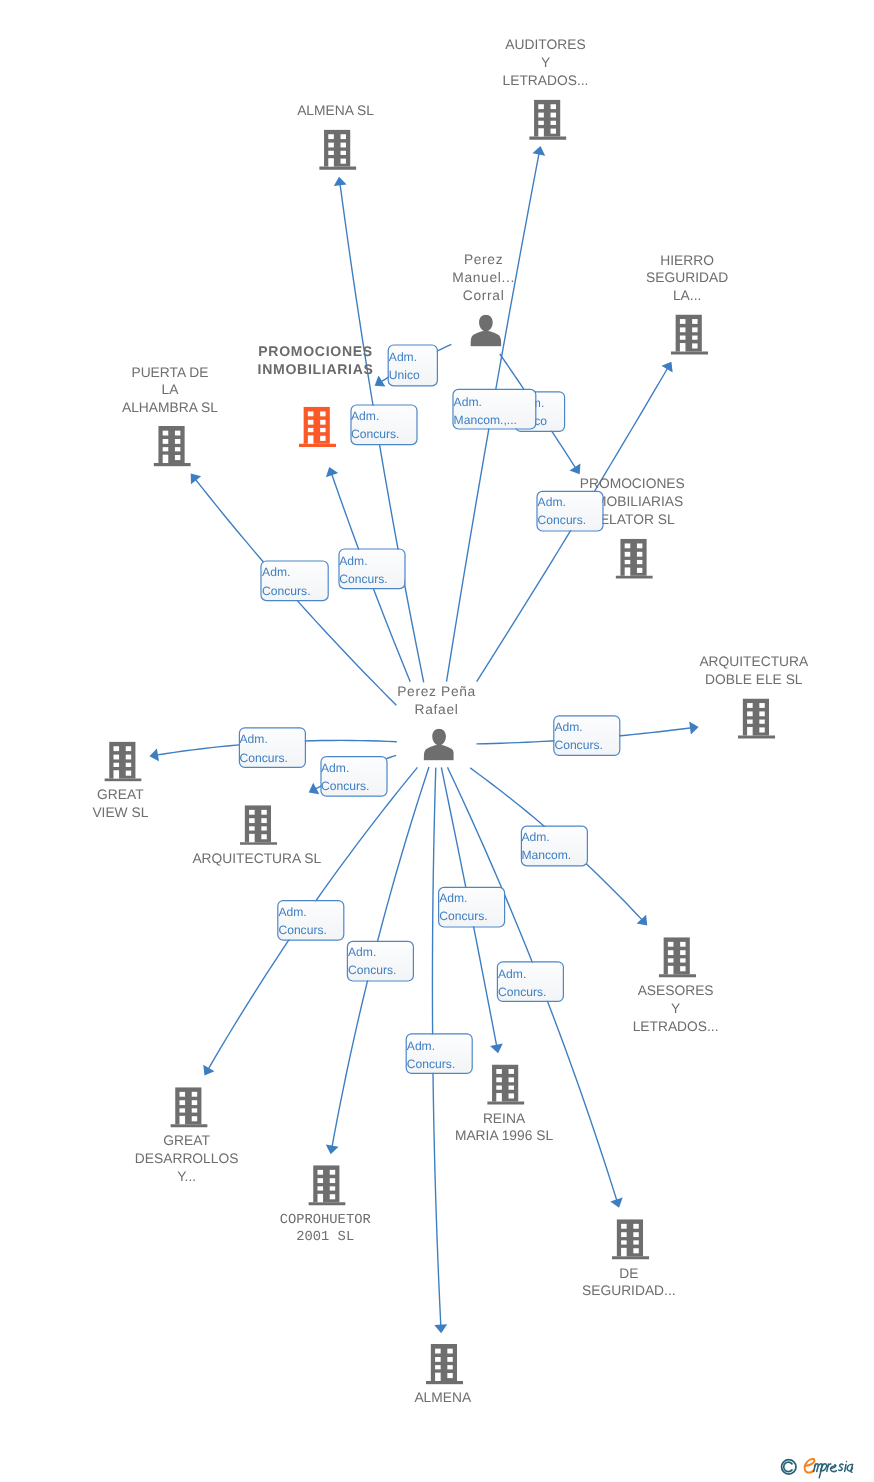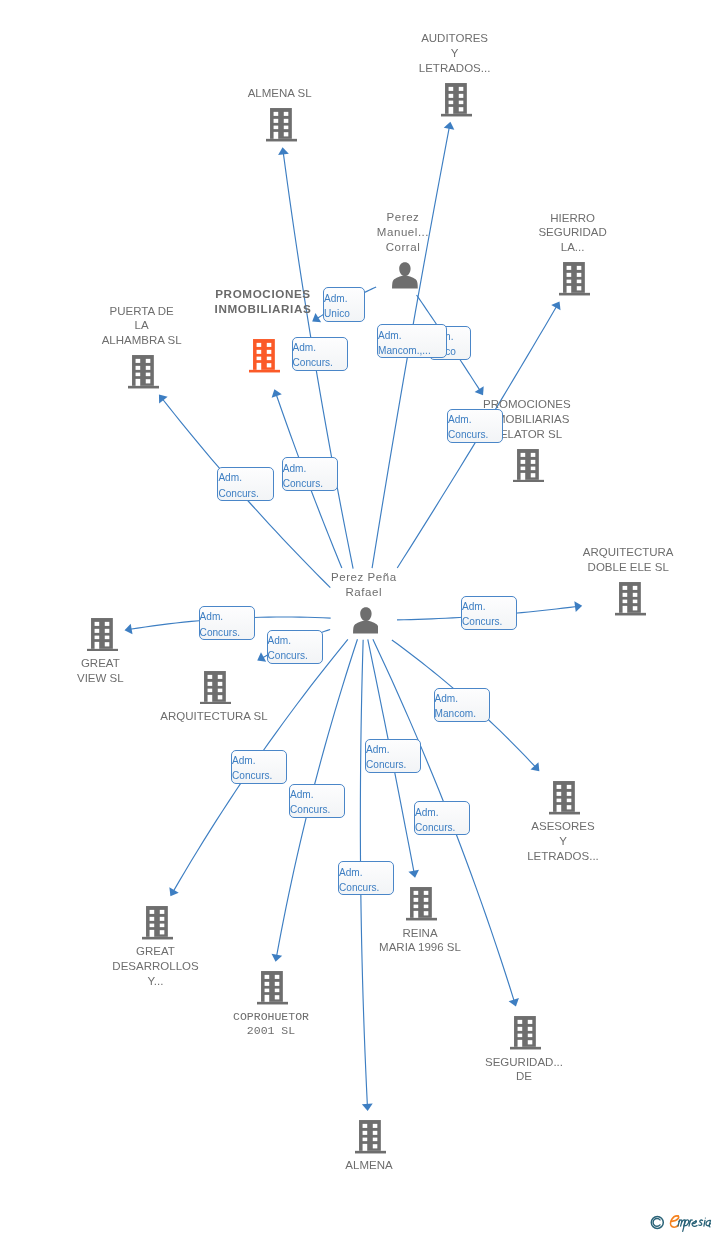--- a/index.html
+++ b/index.html
@@ -277,22 +277,22 @@
           <rect fill="#fff" x="7.5" y="3.8" width="4.6" height="4.0"></rect>
           <rect fill="#fff" x="17.6" y="3.8" width="4.5" height="4.0"></rect>
           <rect fill="#fff" x="7.5" y="10.7" width="4.6" height="4.0"></rect>
           <rect fill="#fff" x="17.6" y="10.7" width="4.5" height="4.0"></rect>
           <rect fill="#fff" x="7.5" y="17.4" width="4.6" height="3.5"></rect>
           <rect fill="#fff" x="17.6" y="17.4" width="4.5" height="3.5"></rect>
           <rect fill="#fff" x="7.5" y="23.6" width="4.6" height="6.9"></rect>
           <rect fill="#fff" x="17.6" y="23.9" width="4.5" height="4.2"></rect>
         </svg></div>
       <div class="node-label" style="width: 260px; left: 394px; top: 1054.55px;">
+        <div>DE</div>
         <div>SEGURIDAD...</div>
-        <div>DE</div>
       </div>
       <div class="node" style="left: 355.45px; top: 1120.35px; width: 30.7px; height: 33.1px;"><svg width="31" height="33.5" viewBox="0 0 30.7 33.1">
           <path fill="#6e6e6e" d="M4 0h21.6v30.5H4z"></path>
           <path fill="#6e6e6e" d="M0 30.5h30.7v2.6H0z"></path>
           <rect fill="#fff" x="7.5" y="3.8" width="4.6" height="4.0"></rect>
           <rect fill="#fff" x="17.6" y="3.8" width="4.5" height="4.0"></rect>
           <rect fill="#fff" x="7.5" y="10.7" width="4.6" height="4.0"></rect>
           <rect fill="#fff" x="17.6" y="10.7" width="4.5" height="4.0"></rect>
           <rect fill="#fff" x="7.5" y="17.4" width="4.6" height="3.5"></rect>
           <rect fill="#fff" x="17.6" y="17.4" width="4.5" height="3.5"></rect>

